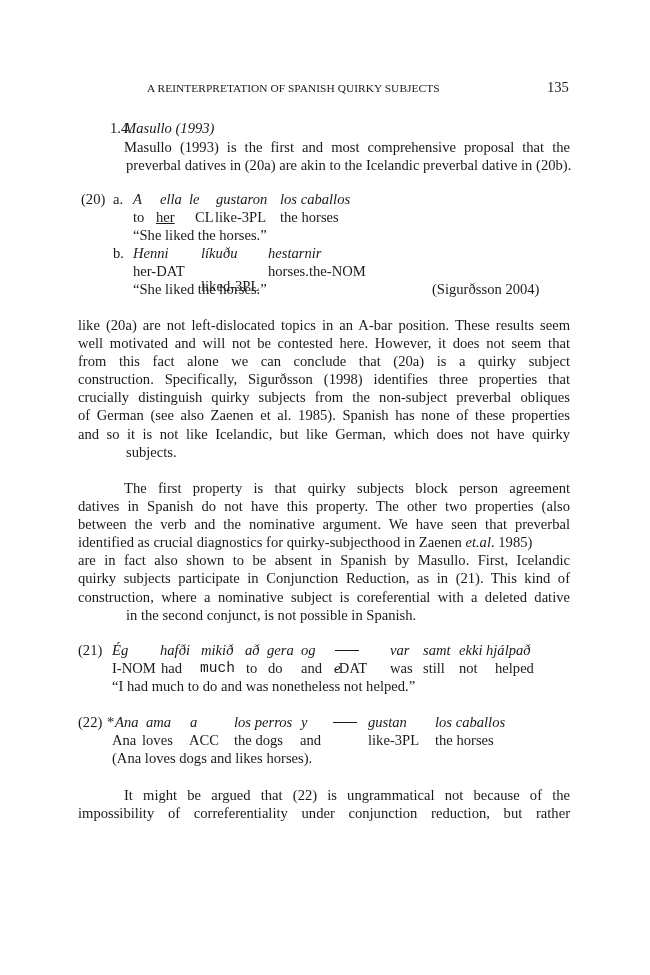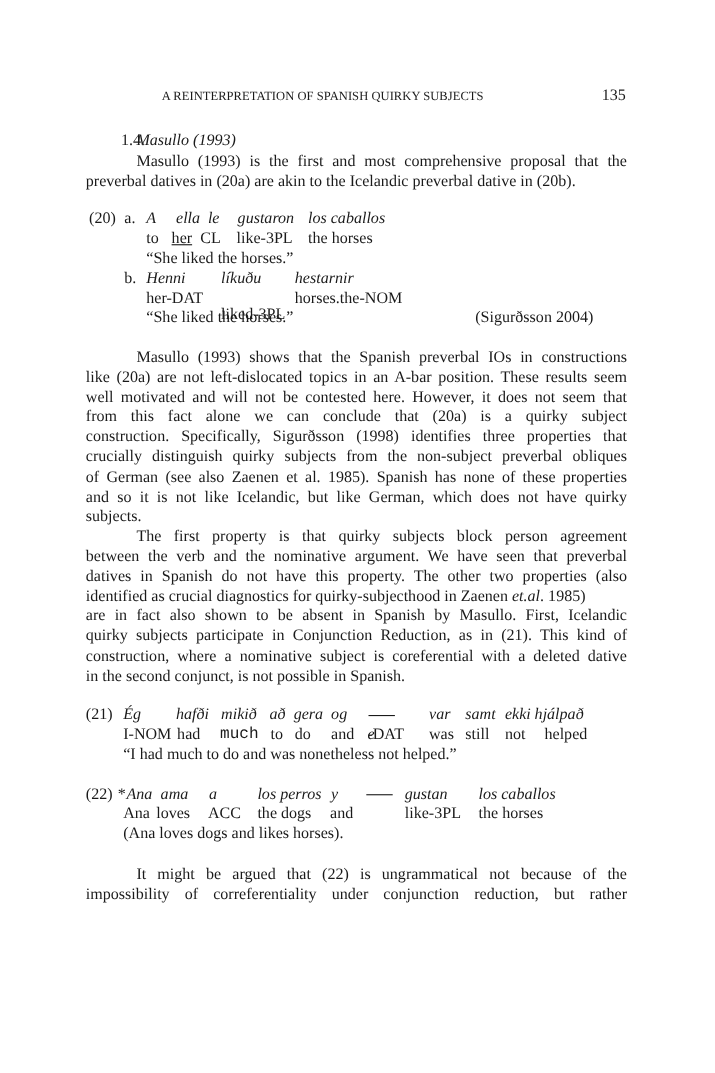--- a/index.html
+++ b/index.html
@@ -12,21 +12,21 @@
     .abs { position: absolute; white-space: nowrap; }
     .running-head { left: 147px; top: 82px; font-size: 11.4px; letter-spacing: 0.05px; }
     .page-number { left: 547px; top: 79px; font-size: 14.6px; }
     .section-num { left: 78px; top: 120px; margin-left: 32px; }
     .section-title { left: 124px; top: 120px; font-style: italic; }
     .para {
       position: absolute; left: 78px; width: 492px;
       text-align: justify; line-height: 18.1px;
     }
     .para .line { display: block; height: 18.1px; text-align: justify; text-align-last: justify; white-space: nowrap; }
-    .para .line.last { text-align-last: left; }
+    .para .line.last { text-align-last: left; margin-left: 48px; }
     .para .line.indent { padding-left: 46px; }
     .it { font-style: italic; }
     .ex-row { position: absolute; height: 18px; white-space: nowrap; }
     .ex-row span { position: absolute; top: 0; white-space: nowrap; }
     .gap-line { display: inline-block; border-bottom: 1px solid #1a1a1a; width: 24px; height: 10px; }
   </style>
 </head>
 <body>
 
 <div class="abs running-head">A REINTERPRETATION OF SPANISH QUIRKY SUBJECTS</div>
@@ -46,21 +46,21 @@
     <span style="left:113px;">a.</span>
     <span class="it" style="left:133px;">A</span>
     <span class="it" style="left:160px;">ella</span>
     <span class="it" style="left:189px;">le</span>
     <span class="it" style="left:216px;">gustaron</span>
     <span class="it" style="left:280px;">los caballos</span>
   </div>
   <div class="ex-row" style="top:209px; left:0;">
     <span style="left:133px;">to</span>
     <span style="left:156px;text-decoration:underline;">her</span>
-    <span style="left:182px;">CL</span>
+    <span style="left:195px;">CL</span>
     <span style="left:215px;">like-3PL</span>
     <span style="left:280px;">the horses</span>
   </div>
   <div class="ex-row" style="top:227px; left:0;">
     <span style="left:133px;">“She liked the horses.”</span>
   </div>
 
   <div class="ex-row" style="top:245px; left:0;">
     <span style="left:113px;">b.</span>
     <span class="it" style="left:133px;">Henni</span>
@@ -72,35 +72,34 @@
     <span style="left:201px;margin-top:15px;">liked-3PL</span>
     <span style="left:268px;">horses.the-NOM</span>
   </div>
   <div class="ex-row" style="top:281px; left:0;">
     <span style="left:133px;">“She liked the horses.”</span>
     <span style="left:432px;">(Sigurðsson 2004)</span>
   </div>
 </div>
 
 <div class="para" style="top:316px;">
-  <span class="line indent">Masullo (1993) shows that the Spanish preverbal IOs in constructions</span>
   <span class="line">like (20a) are not left-dislocated topics in an A-bar position. These results seem</span>
   <span class="line">well motivated and will not be contested here. However, it does not seem that</span>
   <span class="line">from this fact alone we can conclude that (20a) is a quirky subject</span>
   <span class="line">construction. Specifically, Sigurðsson (1998) identifies three properties that</span>
   <span class="line">crucially distinguish quirky subjects from the non-subject preverbal obliques</span>
   <span class="line">of German (see also Zaenen et al. 1985). Spanish has none of these properties</span>
   <span class="line">and so it is not like Icelandic, but like German, which does not have quirky</span>
   <span class="line last">subjects.</span>
 </div>
 
 <div class="para" style="top:479px;">
   <span class="line indent">The first property is that quirky subjects block person agreement</span>
+  <span class="line">datives in Spanish do not have this property. The other two properties (also</span>
   <span class="line">between the verb and the nominative argument. We have seen that preverbal</span>
-  <span class="line">datives in Spanish do not have this property. The other two properties (also</span>
   <span class="line" style="text-align-last:left; word-spacing:0;">
     <span>identified as crucial diagnostics for quirky-subjecthood in Zaenen </span><span class="it">et.al</span><span>. 1985)</span>
   </span>
   <span class="line">are in fact also shown to be absent in Spanish by Masullo. First, Icelandic</span>
   <span class="line">quirky subjects participate in Conjunction Reduction, as in (21). This kind of</span>
   <span class="line">construction, where a nominative subject is coreferential with a deleted dative</span>
   <span class="line last">in the second conjunct, is not possible in Spanish.</span>
 </div>
 
 <div>

